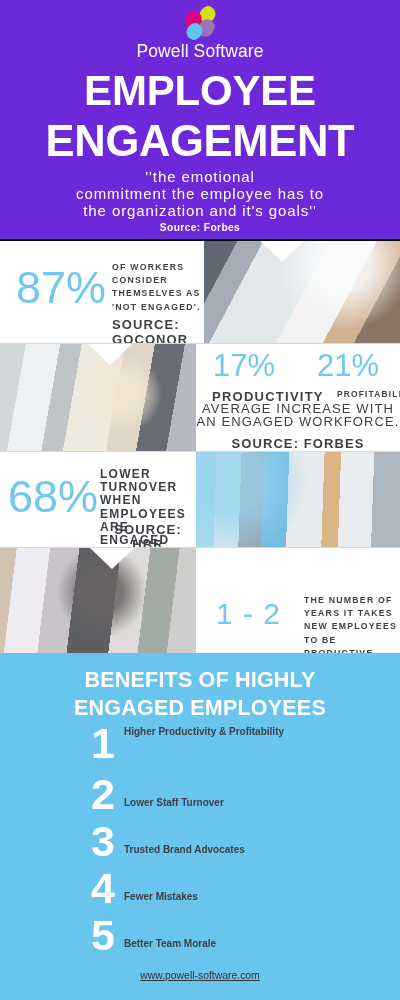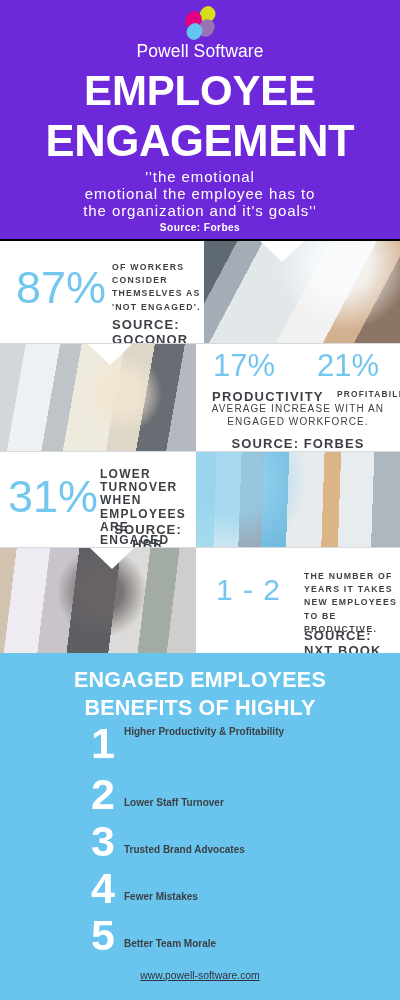--- a/index.html
+++ b/index.html
@@ -106,33 +106,33 @@
   .r1 .s   { position:absolute; left:104px; top:76px; }
 
   
   .r2 .photo { left:0; width:196px; }
   .r2 .panel { left:196px; width:204px; }
   .r2 .n17 { position:absolute; left:17px; top:6px; font-size:31px; }
   .r2 .n21 { position:absolute; left:121px; top:6px; font-size:31px; }
   .r2 .c17 { position:absolute; left:16px; top:45px; font-size:13px; }
   .r2 .c21 { position:absolute; left:118px; top:45px; font-size:8.3px;padding-left:23px; }
   .r2 .sub { position:absolute; left:0; top:58px; width:204px; text-align:center;
-             color:#3c3f44; font-weight:400; font-size:10px; line-height:13px; letter-spacing:1.1px; }
+             color:#3c3f44; font-weight:400; font-size:13px; line-height:13px; letter-spacing:1.1px; }
   .r2 .s   { position:absolute; left:0; top:92px; width:204px; text-align:center; }
 
   
   .r3 .panel { left:0; width:196px; }
   .r3 .photo { left:196px; width:204px; }
   .r3 .n65 { position:absolute; left:8px; top:22px; font-size:45px; }
   .r3 .txt { position:absolute; left:100px; top:16px; width:96px; font-size:12px; line-height:13.2px; }
   .r3 .s   { position:absolute; left:100px; top:70px;text-align:center; }
 
   
   .r4 .photo { left:0; width:196px; }
-  .r4 .panel { left:196px; width:204px; }
+  .r4 .panel { left:196px; width:204px;margin-top:24px; }
   .r4 .n12 { position:absolute; left:20px; top:27px; font-size:30px; letter-spacing:1px; }
   .r4 .txt { position:absolute; left:108px; top:22px; width:96px; font-size:8.7px; line-height:13.2px; }
   .r4 .s   { position:absolute; left:108px; top:80px; }
 
   .row-rule { position:absolute; left:0; width:400px; height:1px; background:#d7dadd; z-index:6; }
 
   
   .benefits {
     position:absolute; left:0; top:653px; width:400px; height:347px;
     background:#69c4ee;
@@ -179,21 +179,21 @@
 
     <div class="brand">Powell Software</div>
 
     <div class="bigtitle">
       <span class="l1">EMPLOYEE</span>
       <span class="l2">ENGAGEMENT</span>
     </div>
 
     <div class="quote">
       <div>''the emotional</div>
-      <div>emotional the employee has to</div>
+      <div>commitment the employee has to</div>
       <div>the organization and it's goals''</div>
     </div>
 
     <div class="srcforbes">Source: Forbes</div>
     <div class="hdr-rule"></div>
   </div>
 
   <div class="row r1">
     <div class="photo ph-desk">
       <div class="tint"></div>
@@ -222,21 +222,21 @@
     </div>
     <div class="notch" style="left:274px;z-index:7;"></div>
     <div class="row-rule" style="top:107px;"></div>
   </div>
 
   <div class="row r3">
     <div class="photo ph-meeting">
       <div class="tint"></div>
     </div>
     <div class="panel">
-      <div class="bignum n65">31%</div>
+      <div class="bignum n65">68%</div>
       <div class="capt txt">LOWER TURNOVER WHEN EMPLOYEES ARE ENGAGED AND HAPPY</div>
       <div class="src s">SOURCE: HBR</div>
     </div>
     <div class="row-rule" style="top:95px;"></div>
   </div>
 
   <div class="row r4">
     <div class="photo ph-phone">
       <div class="tint"></div>
     </div>
@@ -246,22 +246,22 @@
       <div class="capt txt">THE NUMBER OF YEARS IT TAKES NEW EMPLOYEES TO BE PRODUCTIVE.</div>
       <div class="src s">SOURCE: NXT BOOK</div>
     </div>
     <div class="notch" style="left:278px;z-index:7;"></div>
   </div>
 
   <div class="benefits">
     <div class="ben-rule"></div>
 
     <div class="ben-title">
+      <div>BENEFITS OF HIGHLY</div>
       <div>ENGAGED EMPLOYEES</div>
-      <div>BENEFITS OF HIGHLY</div>
     </div>
 
     <div class="ben-list">
 
       <div class="ben-item two-line">
         <div class="ben-num">1</div>
         <div class="ben-lbl">Higher Productivity &amp; Profitability</div>
       </div>
 
       <div class="ben-item">

